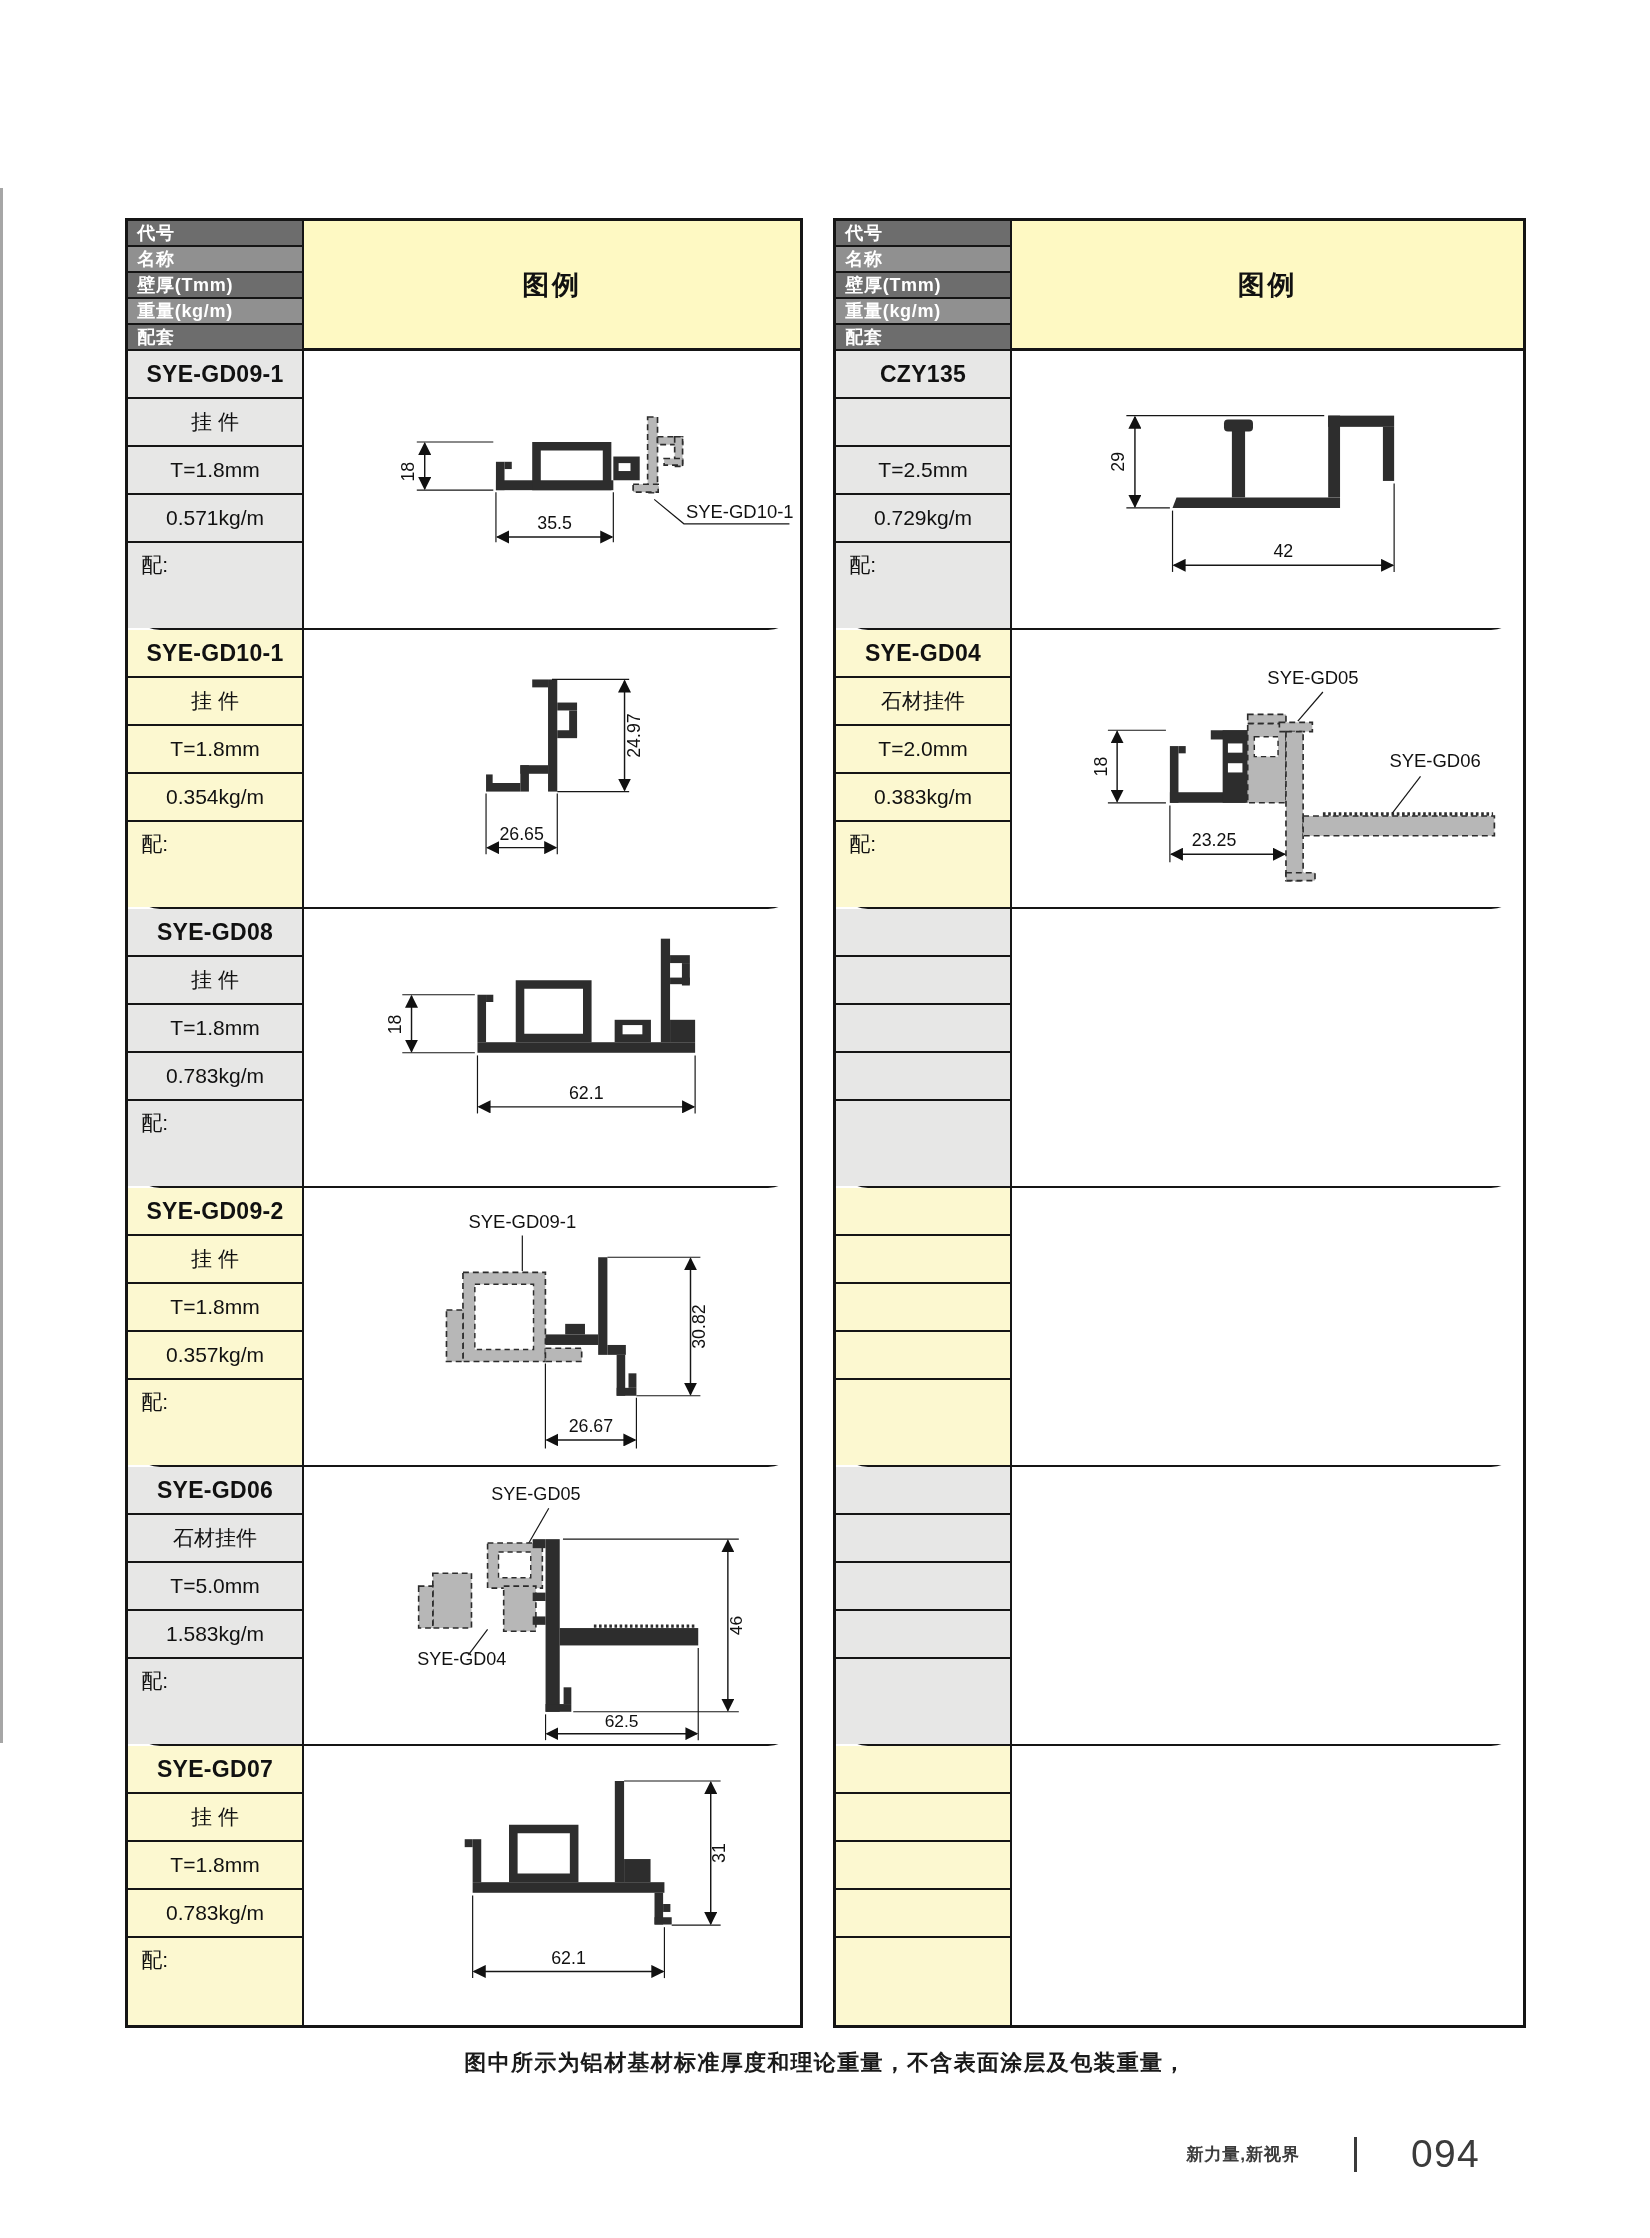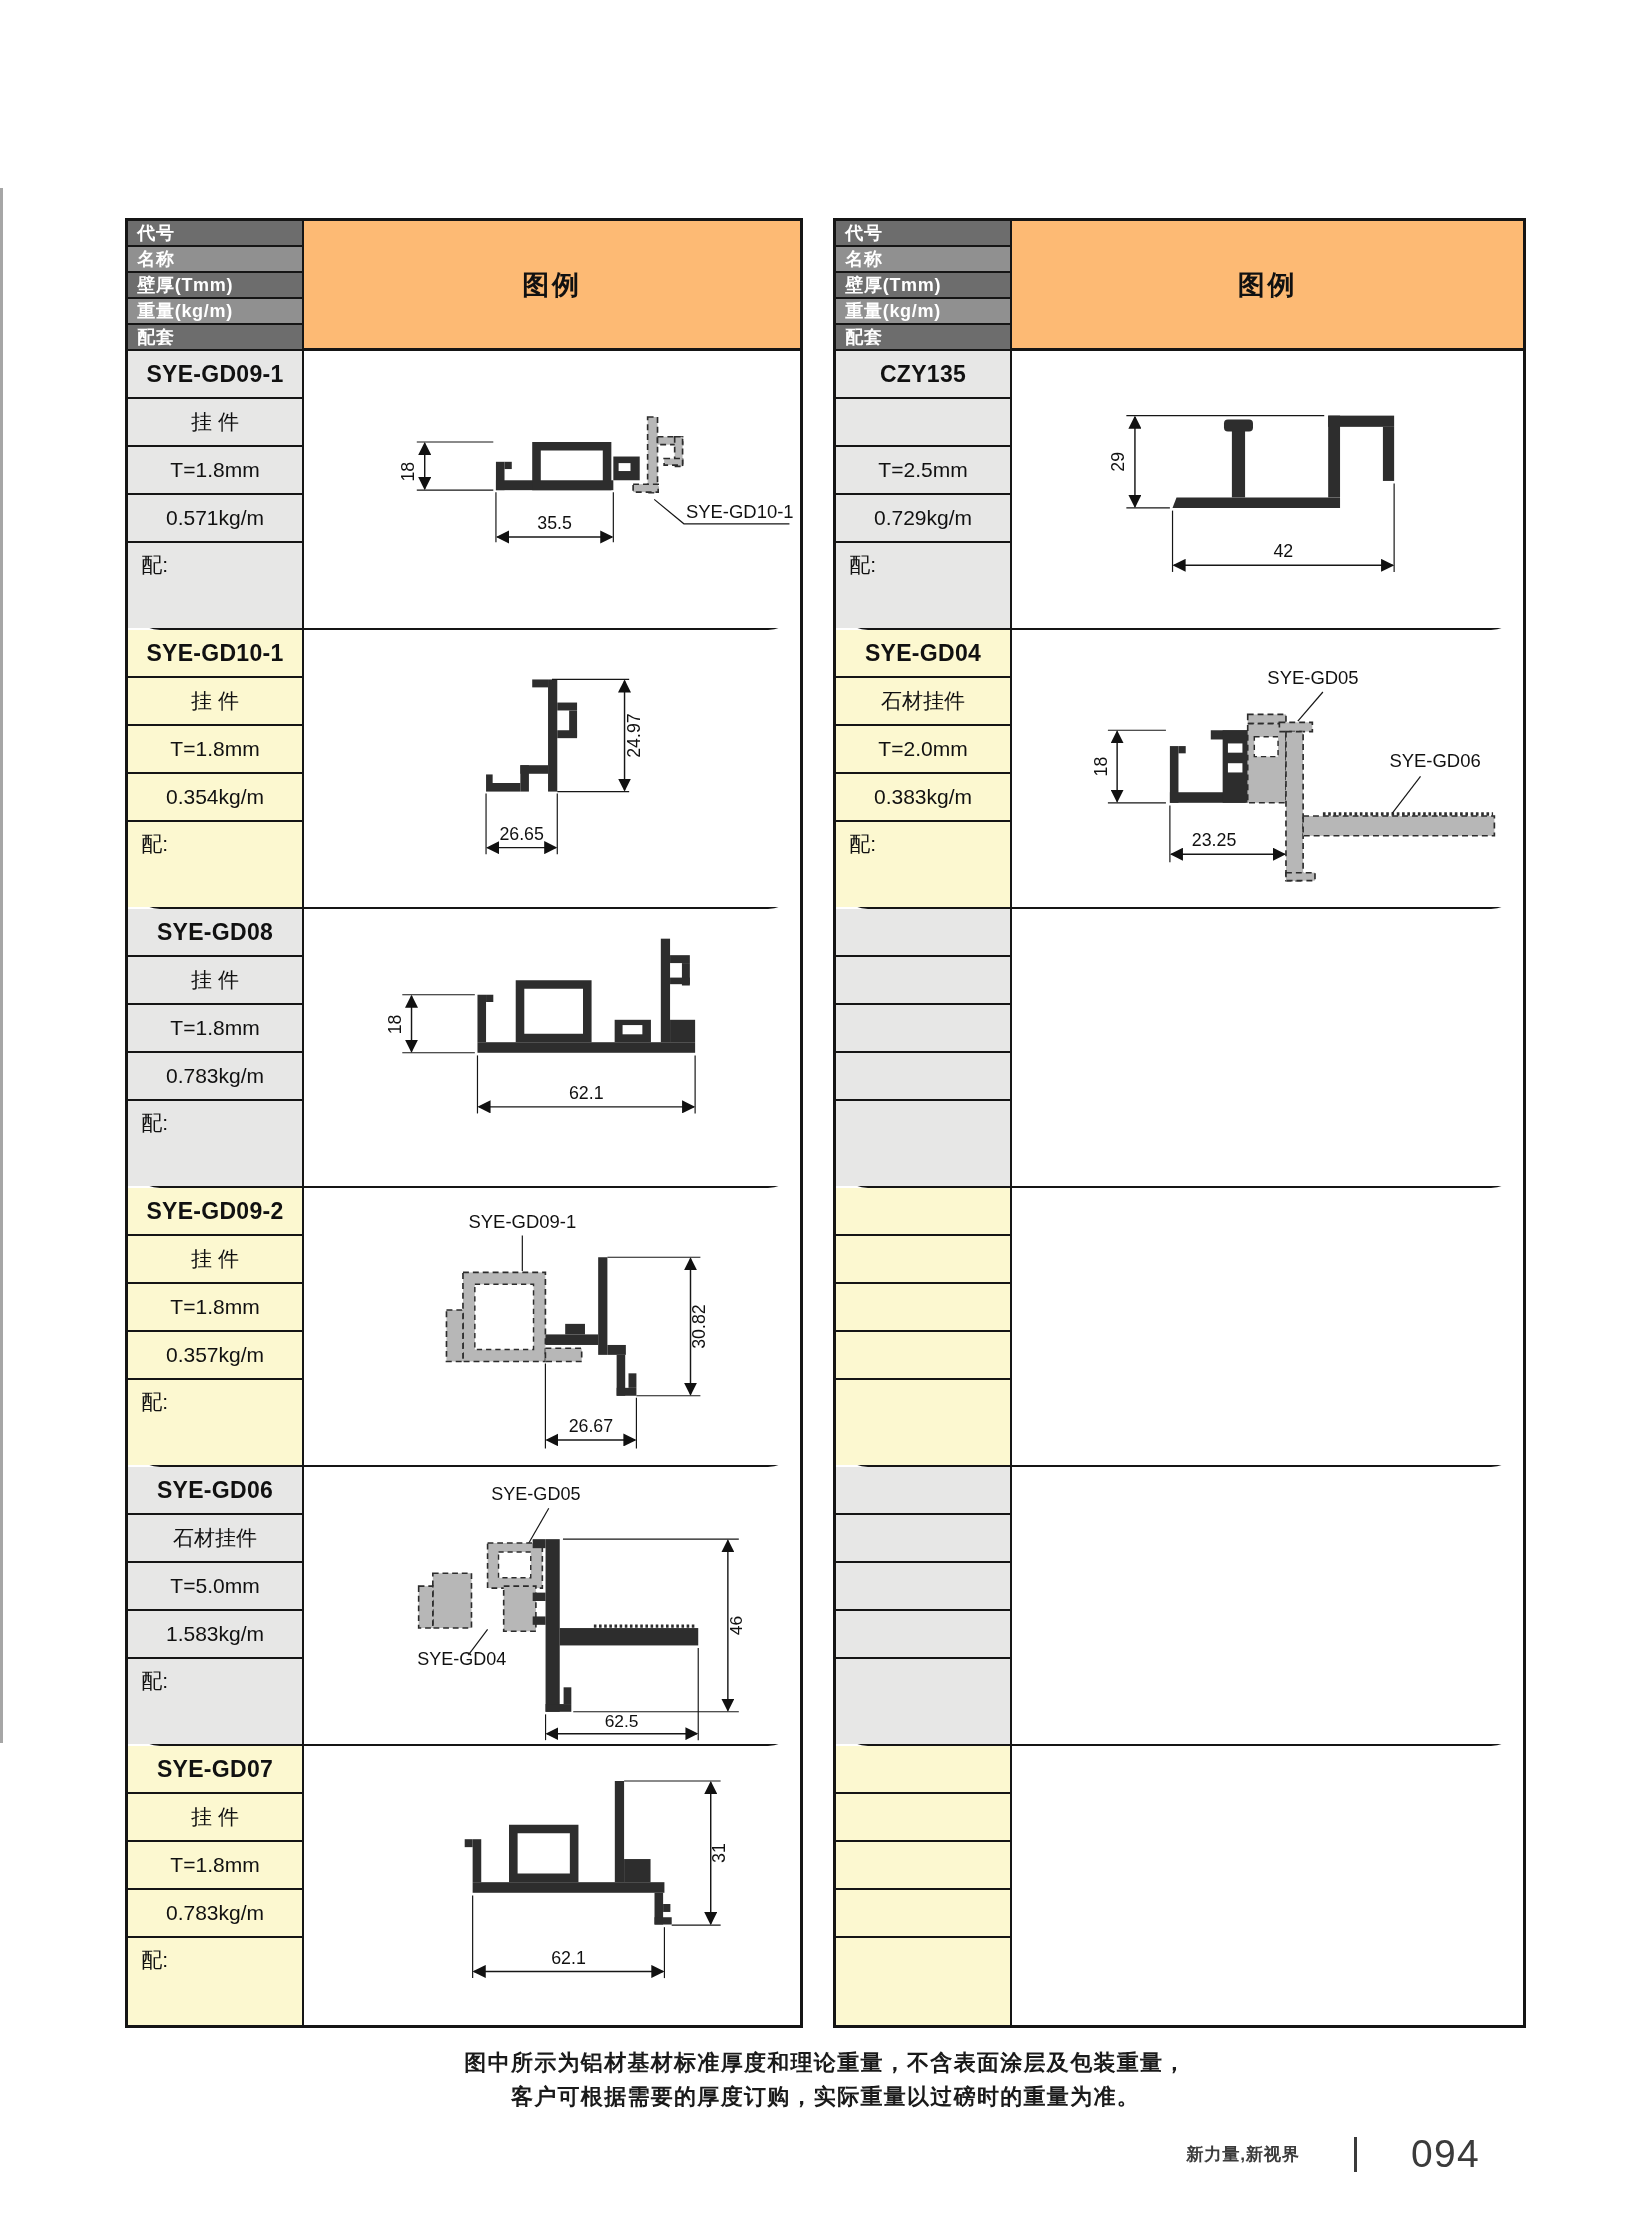--- a/index.html
+++ b/index.html
@@ -12,21 +12,21 @@
   .cat-table.tleft  { left:125px;  width:678px; }
   .cat-table.tright { left:833px; width:693px; }
 
   .t-header { display:flex; height:130px; border-bottom:3.3px solid #151515; }
   .hlabels { width:176px; border-right:2.7px solid #151515; display:flex; flex-direction:column; }
   .hcell { flex:1; color:#ffffff; font-weight:bold; font-size:18px; display:flex; align-items:center;
            padding-left:9.3px; border-bottom:2px solid #151515; letter-spacing:0.7px; }
   .hcell:last-child { border-bottom:none; }
   .hcell.dark  { background:#6d6d6d; }
   .hcell.light { background:#909090; }
-  .legend-cell { flex:1; background:#fdba74; display:flex; align-items:center; justify-content:center;
+  .legend-cell { flex:1; background:#fef9c3; display:flex; align-items:center; justify-content:center;
                  font-weight:bold; font-size:27px; color:#111; letter-spacing:2.7px; }
 
   .entry { display:flex; height:279px; border-bottom:2.7px solid #151515;border-radius:32px; }
   .entry:last-child { border-bottom:none; }
   .labels { width:176px; border-right:2.7px solid #151515; display:flex; flex-direction:column; }
   .entry.gray   .lrow { background:#e7e7e6; }
   .entry.yellow .lrow { background:#fcf8d0; }
   .lrow { border-bottom:2px solid #151515; display:flex; align-items:center; justify-content:center;
           font-size:21px; color:#111; }
   .lrow.code { height:48px; font-weight:bold; font-size:23px; letter-spacing:0.3px; }
@@ -408,21 +408,20 @@
         <div class="lrow name"></div>
         <div class="lrow thickness"></div>
         <div class="lrow weight"></div>
         <div class="lrow match"></div>
       </div>
       <div class="diagram"></div>
     </div>
   </div>
 
   <div class="footer-note l1">图中所示为铝材基材标准厚度和理论重量，不含表面涂层及包装重量，</div>
-  <div class="footer-note l2">客户可根据需要的厚度订购，实际重量以过磅时的重量为准。</div>
 
   <div class="brand-footer">
     <span class="brand-tagline">新力量,新视界</span>
     <span class="brand-sep"></span>
     <span class="brand-page">094</span>
   </div>
 </div>
 
 
 </body></html>

